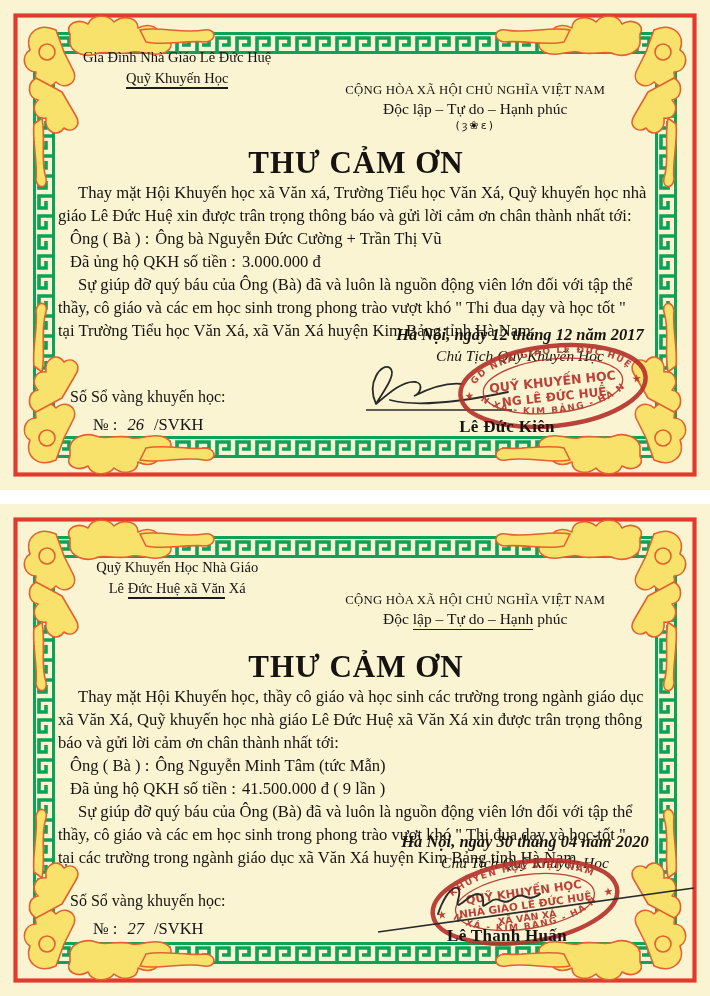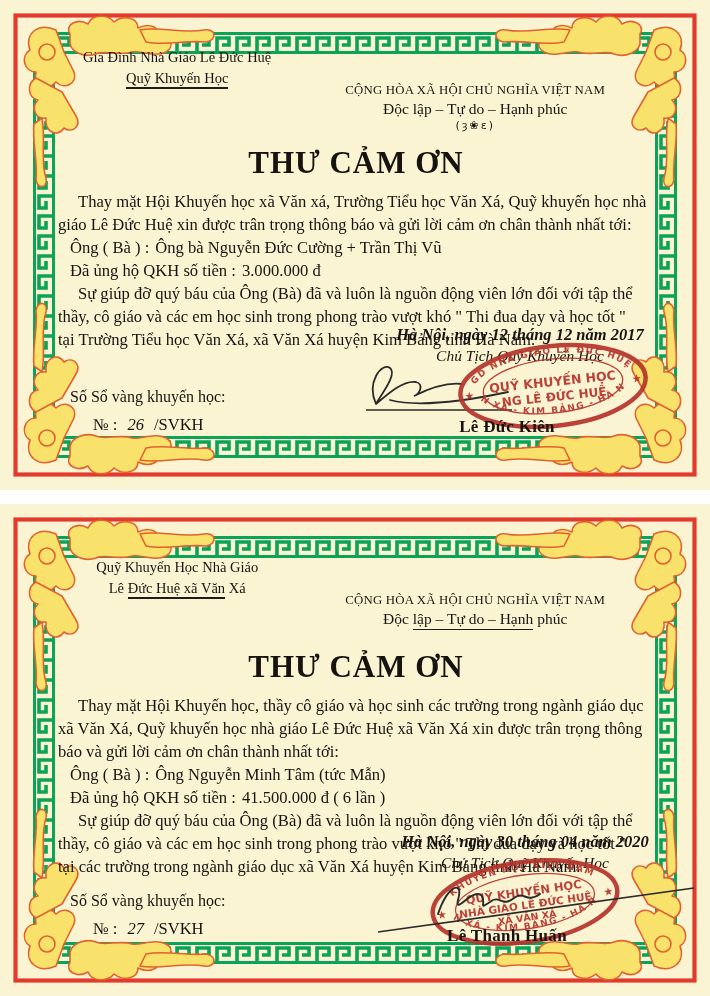--- a/index.html
+++ b/index.html
@@ -14,21 +14,21 @@
   .hdr{display:flex;margin-top:47px;}
   .hdr-left{width:40%;text-align:center;font-size:14.5px;line-height:21px;}
   .hdr-right{width:60%;text-align:center;margin-top:36px;}
   .nat{font-size:12.8px;letter-spacing:.2px;white-space:nowrap;}
   .motto{font-size:15.5px;margin-top:2px;}
   .ul2{border-bottom:2.4px solid #1c1c1c;padding-bottom:1px;}
   .ul1{border-bottom:1.6px solid #1c1c1c;padding-bottom:2px;}
   .orn{font-family:"DejaVu Sans",sans-serif;font-size:11px;margin-top:1px;letter-spacing:2px;}
   .title{text-align:center;font-size:31px;font-weight:bold;letter-spacing:1px;margin-top:13px;}
   .para{font-size:16.6px;line-height:23px;}
-  .p-top{margin-top:9px;}
+  .p-top{}
   .indent{text-indent:20px;}
   .field{font-size:16.6px;line-height:23px;padding-left:12px;}
   .field .lbl{margin-right:6px;}
   .abs{position:absolute;}
   .date-line{width:340px;text-align:center;font-style:italic;font-weight:bold;font-size:16.5px;}
   .signer-title{width:340px;text-align:center;font-style:italic;font-size:15.5px;}
   .signer-name{width:270px;text-align:center;font-weight:bold;font-size:17px;letter-spacing:.3px;}
   .book-label{font-size:16px;}
   .serial{font-size:16.5px;}
   .serial .num{font-style:italic;padding:0 10px;}
@@ -190,21 +190,21 @@
     <div class="para p-top">
       <div class="indent">Thay mặt Hội Khuyến học, thầy cô giáo và học sinh các trường trong ngành giáo dục</div>
       <div>xã Văn Xá, Quỹ khuyến học nhà giáo Lê Đức Huệ xã Văn Xá  xin được trân trọng thông</div>
       <div>báo và gửi lời cảm ơn chân thành nhất tới:</div>
     </div>
 
     <div class="field">
       <span class="lbl">Ông ( Bà ) :</span><span>Ông Nguyễn Minh Tâm (tức Mẫn)</span>
     </div>
     <div class="field">
-      <span class="lbl">Đã ủng hộ QKH số tiền :</span><span>41.500.000 đ ( 6 lần )</span>
+      <span class="lbl">Đã ủng hộ QKH số tiền :</span><span>41.500.000 đ ( 9 lần )</span>
     </div>
 
     <div class="para">
       <div class="indent">Sự giúp đỡ quý báu của Ông (Bà) đã và luôn là nguồn động viên lớn đối với tập thể</div>
       <div>thầy, cô giáo và các em học sinh trong  phong trào vượt khó  " Thi đua dạy và học tốt "</div>
       <div>tại các trường trong ngành giáo dục xã Văn Xá huyện Kim Bảng tỉnh Hà Nam.</div>
     </div>
   </div>
 
   <div class="abs date-line" style="left:355px;top:328px">Hà Nội,  ngày 30 tháng 04 năm 2020</div>

